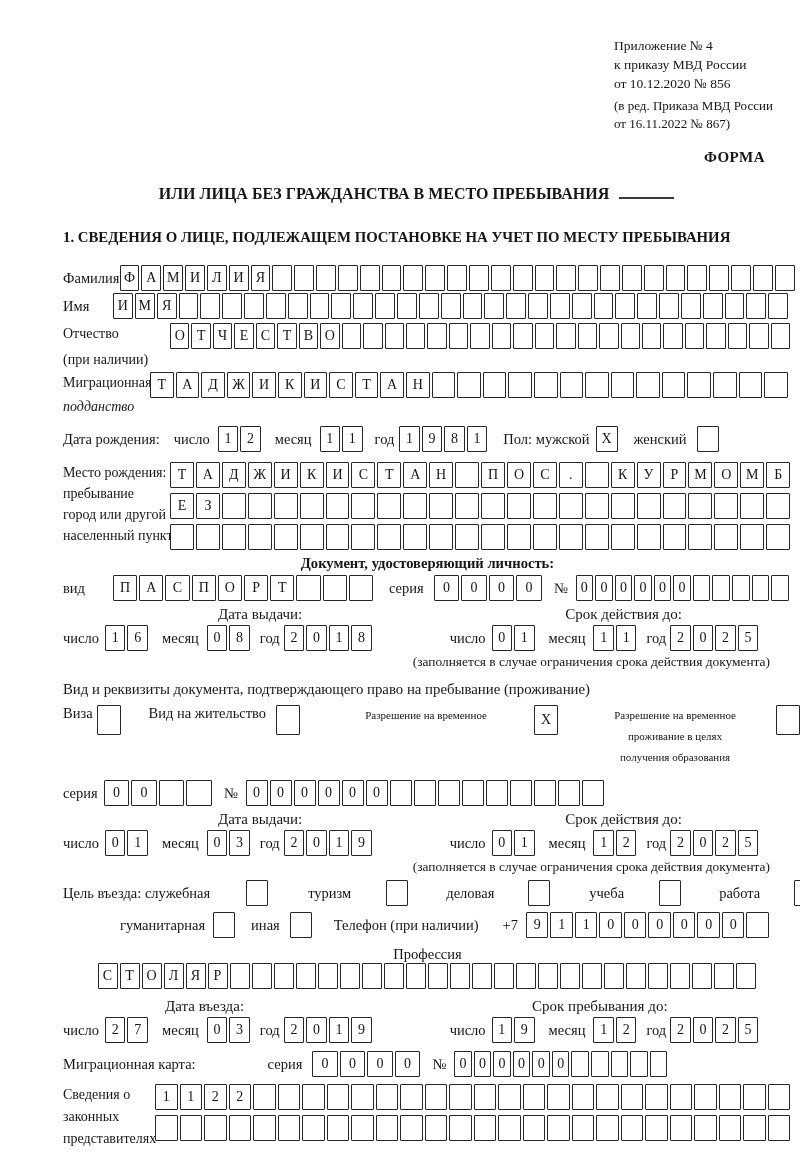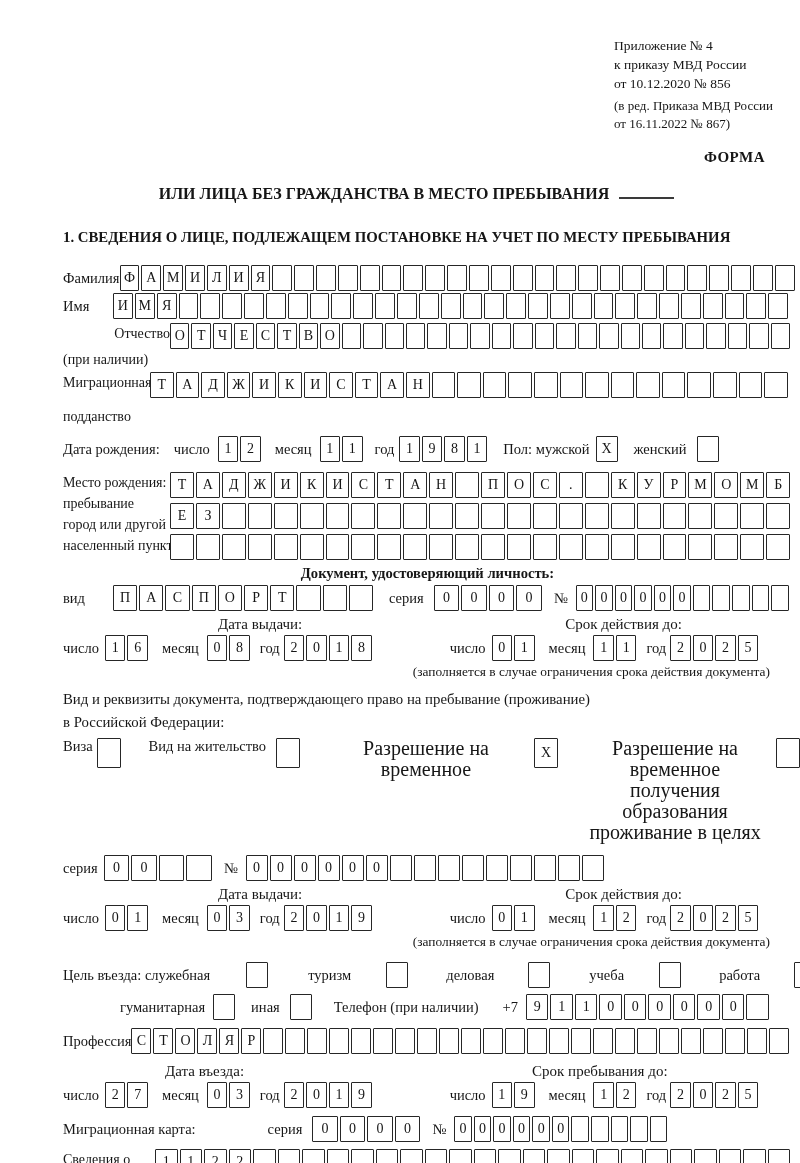--- a/index.html
+++ b/index.html
@@ -26,21 +26,21 @@
     display:flex;align-items:center;justify-content:center;font-size:14px;background:#fff;
   }
   .cb{
     flex:none;width:22px;height:26px;border:1.5px solid #262626;border-radius:1px;
     display:inline-flex;align-items:center;justify-content:center;font-size:14px;background:#fff;
   }
   .cb.lg{width:24px;height:30px;}
   .t{flex:none;white-space:nowrap;font-size:14.5px;}
   .hdr{font-size:15px;white-space:nowrap;}
   .note{font-size:13.4px;}
-  .center-block{flex:none;text-align:center;line-height:21px;font-size:20px;}
+  .center-block{flex:none;text-align:center;line-height:21px;font-size:11px;}
   .doc-hdr{font-weight:bold;text-align:center;font-size:14.6px;margin-top:5px;width:729px;}
   
   .w50{min-width:50px;} .w107{width:107px;} .w87{width:87px;} .w67{min-width:67px;} .w92{width:92px;}
   .cw679{width:677px;} .cw622{width:622px;} .cw640{width:640px;}
   .cw262{width:262px;} .cw110{width:110px;} .cw215{width:215px;} .cw360{width:360px;}
   .cw245{width:245px;} .cw660{width:660px;} .cw637{width:637px;}
   .d2{width:45px;} .d4{width:90px;}
   .mb5{margin-bottom:5px;}
 </style>
 </head>
@@ -137,21 +137,21 @@
         <span class="cell"></span>
         <span class="cell"></span>
         <span class="cell"></span>
         <span class="cell"></span>
         <span class="cell"></span>
       </span>
   </div>
 
   <div class="row top" style="margin-top:4px;">
     <span class="lblcol w107">
-      <span style="display:block;text-align:right;">Отчество</span>
+      <span style="display:block;">Отчество</span>
       <span style="display:block;margin-top:5px;">(при наличии)</span>
     </span>
     <span class="cells cw622">
         <span class="cell">О</span>
         <span class="cell">Т</span>
         <span class="cell">Ч</span>
         <span class="cell">Е</span>
         <span class="cell">С</span>
         <span class="cell">Т</span>
         <span class="cell">В</span>
@@ -176,21 +176,21 @@
         <span class="cell"></span>
         <span class="cell"></span>
         <span class="cell"></span>
         <span class="cell"></span>
       </span>
   </div>
 
   <div class="row top" style="margin-top:2px;">
     <span class="lblcol w87">
       <span style="display:block;">Миграционная,</span>
-      <span style="display:block;margin-top:13px;">подданство</span>
+      <span style="display:block;margin-top:3px;font-style:italic;">подданство</span>
     </span>
     <span class="cells cw640">
         <span class="cell">Т</span>
         <span class="cell">А</span>
         <span class="cell">Д</span>
         <span class="cell">Ж</span>
         <span class="cell">И</span>
         <span class="cell">К</span>
         <span class="cell">И</span>
         <span class="cell">С</span>
@@ -406,36 +406,35 @@
         <span class="cell">0</span>
         <span class="cell">2</span>
         <span class="cell">5</span>
       </span>
   </div>
 
   <div class="note" style="text-align:right;padding-right:22px;margin-top:3px;">(заполняется в случае ограничения срока действия документа)</div>
 
   <div style="margin-top:8px;line-height:23px;font-size:14.8px;">
     <div>Вид и реквизиты документа, подтверждающего право на пребывание (проживание)</div>
-    <div>в Российской Федерации:</div>
   </div>
 
   <div class="row top" style="margin-top:4px;">
     <span class="t" style="margin-right:4px;">Виза</span>
     <span class="cb lg"></span>
     <span class="t" style="margin:0 10px 0 28px;">Вид на жительство</span>
     <span class="cb lg"></span>
     <span class="center-block" style="width:200px;margin-left:26px;">
       <span style="display:block;">Разрешение на временное</span>
     </span>
     <span class="cb lg" style="margin-left:8px;">X</span>
     <span class="center-block" style="width:186px;margin-left:24px;">
       <span style="display:block;">Разрешение на временное</span>
+      <span style="display:block;">проживание в целях</span>
       <span style="display:block;">получения образования</span>
-      <span style="display:block;">проживание в целях</span>
     </span>
     <span class="cb lg" style="margin-left:8px;"></span>
   </div>
 
   <div class="row" style="margin-top:12px;">
     <span class="t" style="margin-right:6px;">серия</span>
     <span class="cells cw110">
         <span class="cell">0</span>
         <span class="cell">0</span>
         <span class="cell"></span>
@@ -498,21 +497,21 @@
     <span class="cells d4">
         <span class="cell">2</span>
         <span class="cell">0</span>
         <span class="cell">2</span>
         <span class="cell">5</span>
       </span>
   </div>
 
   <div class="note" style="text-align:right;padding-right:22px;margin-top:3px;">(заполняется в случае ограничения срока действия документа)</div>
 
-  <div class="row" style="margin-top:12px;gap:30px;">
+  <div class="row" style="margin-top:5px;gap:30px;">
     <span class="t" style="margin-right:6px;">Цель въезда: служебная</span>
     <span class="cb"></span>
     <span class="t" style="margin:0 5px 0 10px;">туризм</span>
     <span class="cb"></span>
     <span class="t" style="margin:0 4px 0 8px;">деловая</span>
     <span class="cb"></span>
     <span class="t" style="margin:0 5px 0 9px;">учеба</span>
     <span class="cb"></span>
     <span class="t" style="margin:0 4px 0 8px;">работа</span>
     <span class="cb">X</span>
@@ -536,21 +535,21 @@
         <span class="cell">0</span>
         <span class="cell">0</span>
         <span class="cell">0</span>
         <span class="cell">0</span>
         <span class="cell">0</span>
         <span class="cell">0</span>
         <span class="cell"></span>
       </span>
   </div>
 
-  <div class="row" style="margin-top:8px;">
+  <div class="row" style="margin-top:8px;flex-direction:column;">
     <span class="lbl w67">Профессия</span>
     <span class="cells cw660">
         <span class="cell">С</span>
         <span class="cell">Т</span>
         <span class="cell">О</span>
         <span class="cell">Л</span>
         <span class="cell">Я</span>
         <span class="cell">Р</span>
         <span class="cell"></span>
         <span class="cell"></span>

